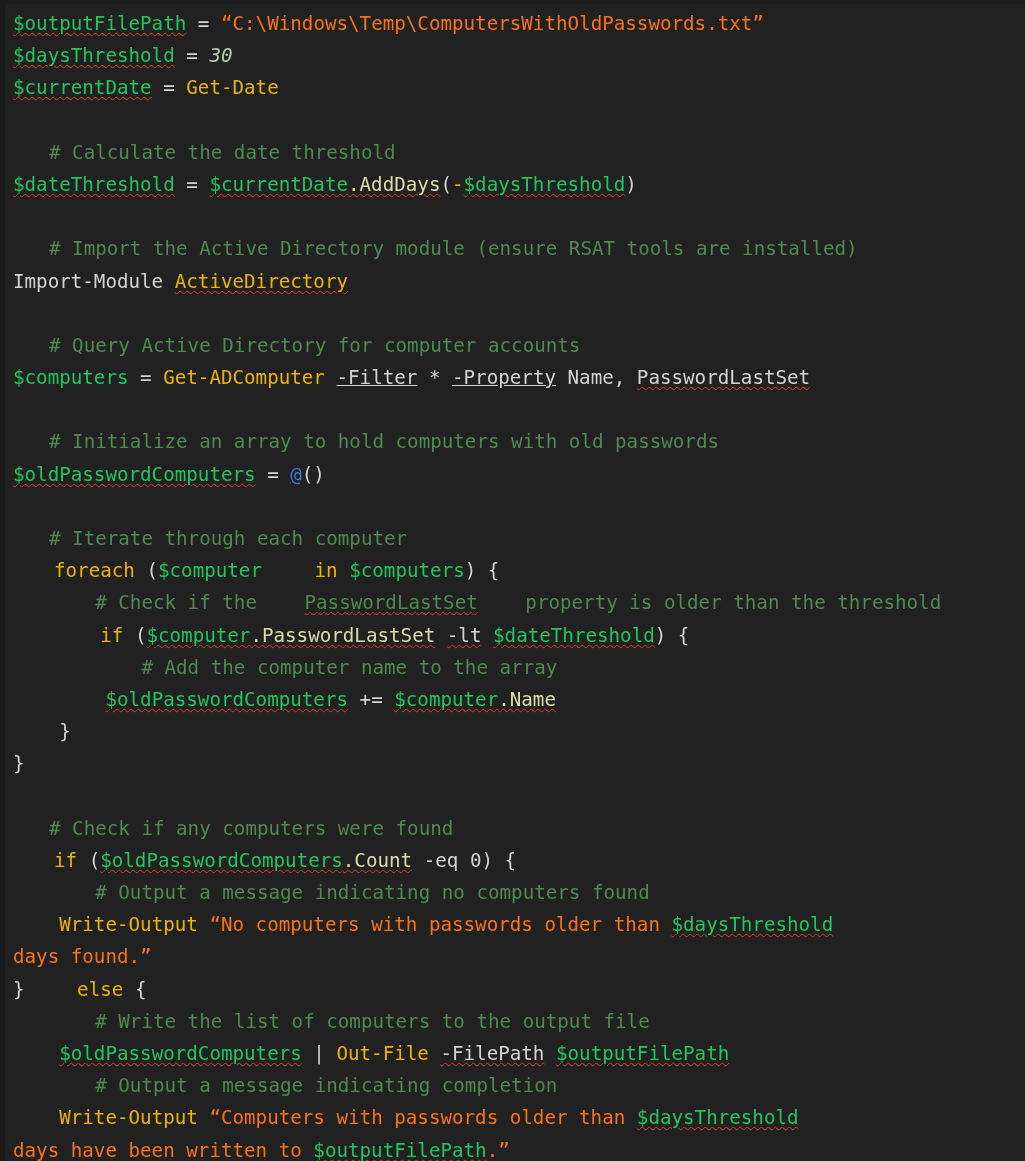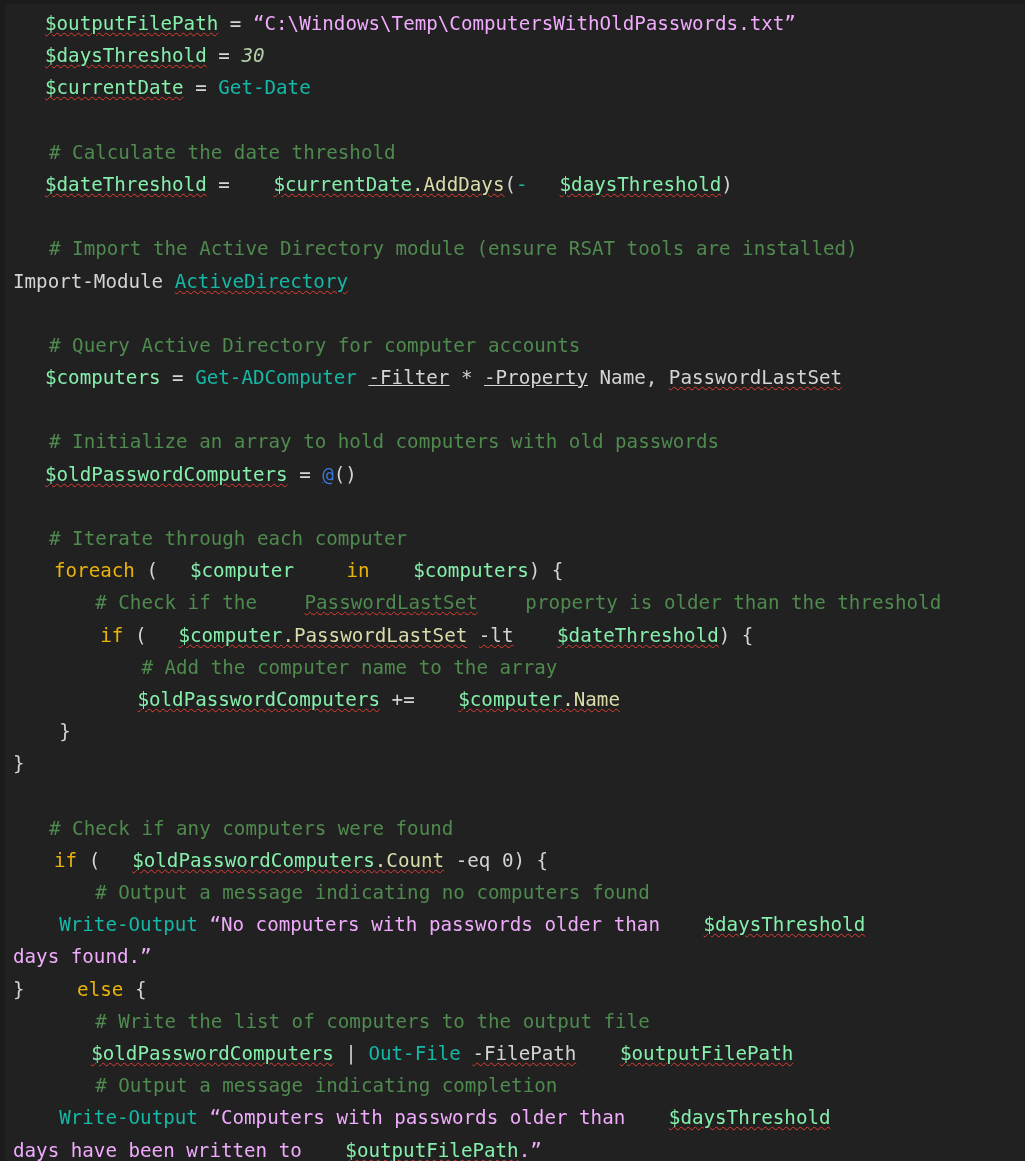--- a/index.html
+++ b/index.html
@@ -30,24 +30,24 @@
     display: block;
     white-space: pre;
     font-size: 19.2px;
     line-height: 32.2px;
     height: 32.2px;
     letter-spacing: 0px;
     color: #d4d4d4;
   }
 
   
-  .tok-var      { color: #86efac; margin-left: 32px; }
-  .tok-str      { color: #f0abfc; }
+  .tok-var      { color: #22c55e; }
+  .tok-str      { color: #f97316; }
   .tok-num      { color: #b5cea8; font-style: italic; }
-  .tok-cmd      { color: #14b8a6; }
+  .tok-cmd      { color: #eab308; }
   .tok-prop     { color: #dcdcaa; }
   .tok-comment  { color: #4f8a4f; margin-left: 36px; }
   .tok-kw       { color: #eab308; margin-left: 41px; }
   .tok-plain    { color: #d4d4d4; text-align: center; }
   .tok-op       { color: #d4d4d4; }
   .tok-param    { color: #d4d4d4; text-decoration: underline; }
   .tok-link     { color: #3b78d8; text-decoration: underline; text-decoration-color: #3b78d8; }
 
   
   .sp {

